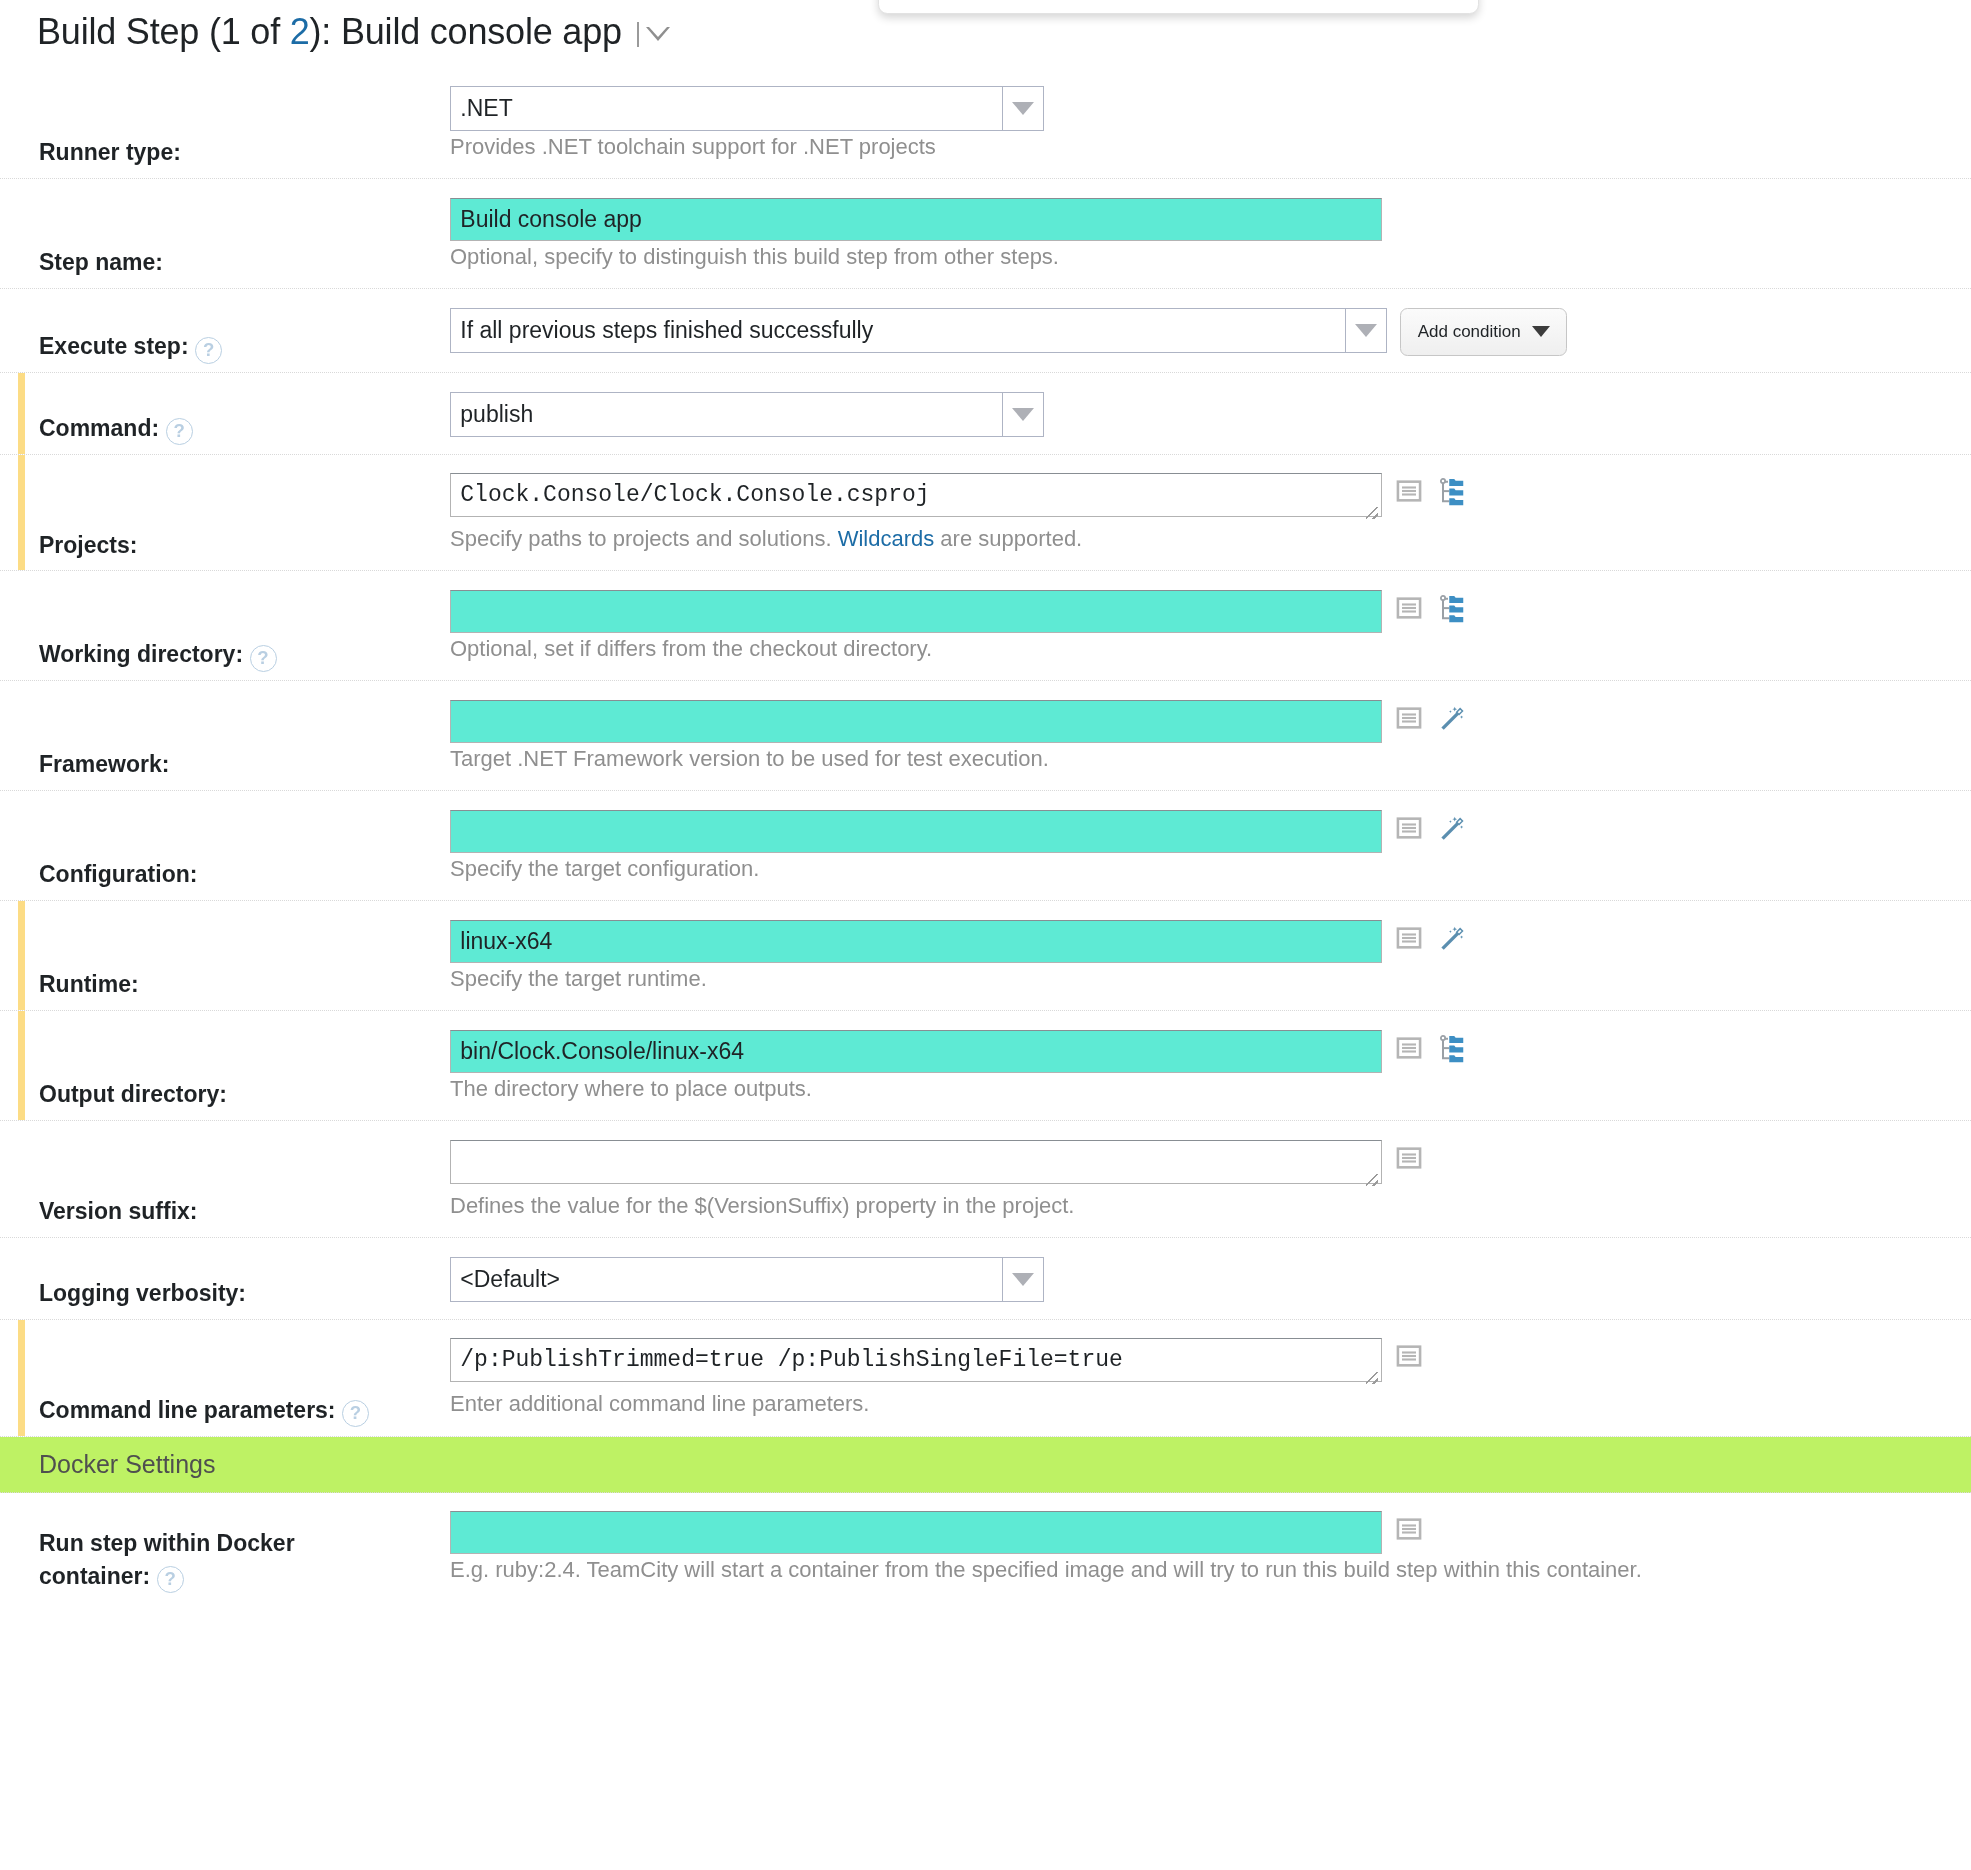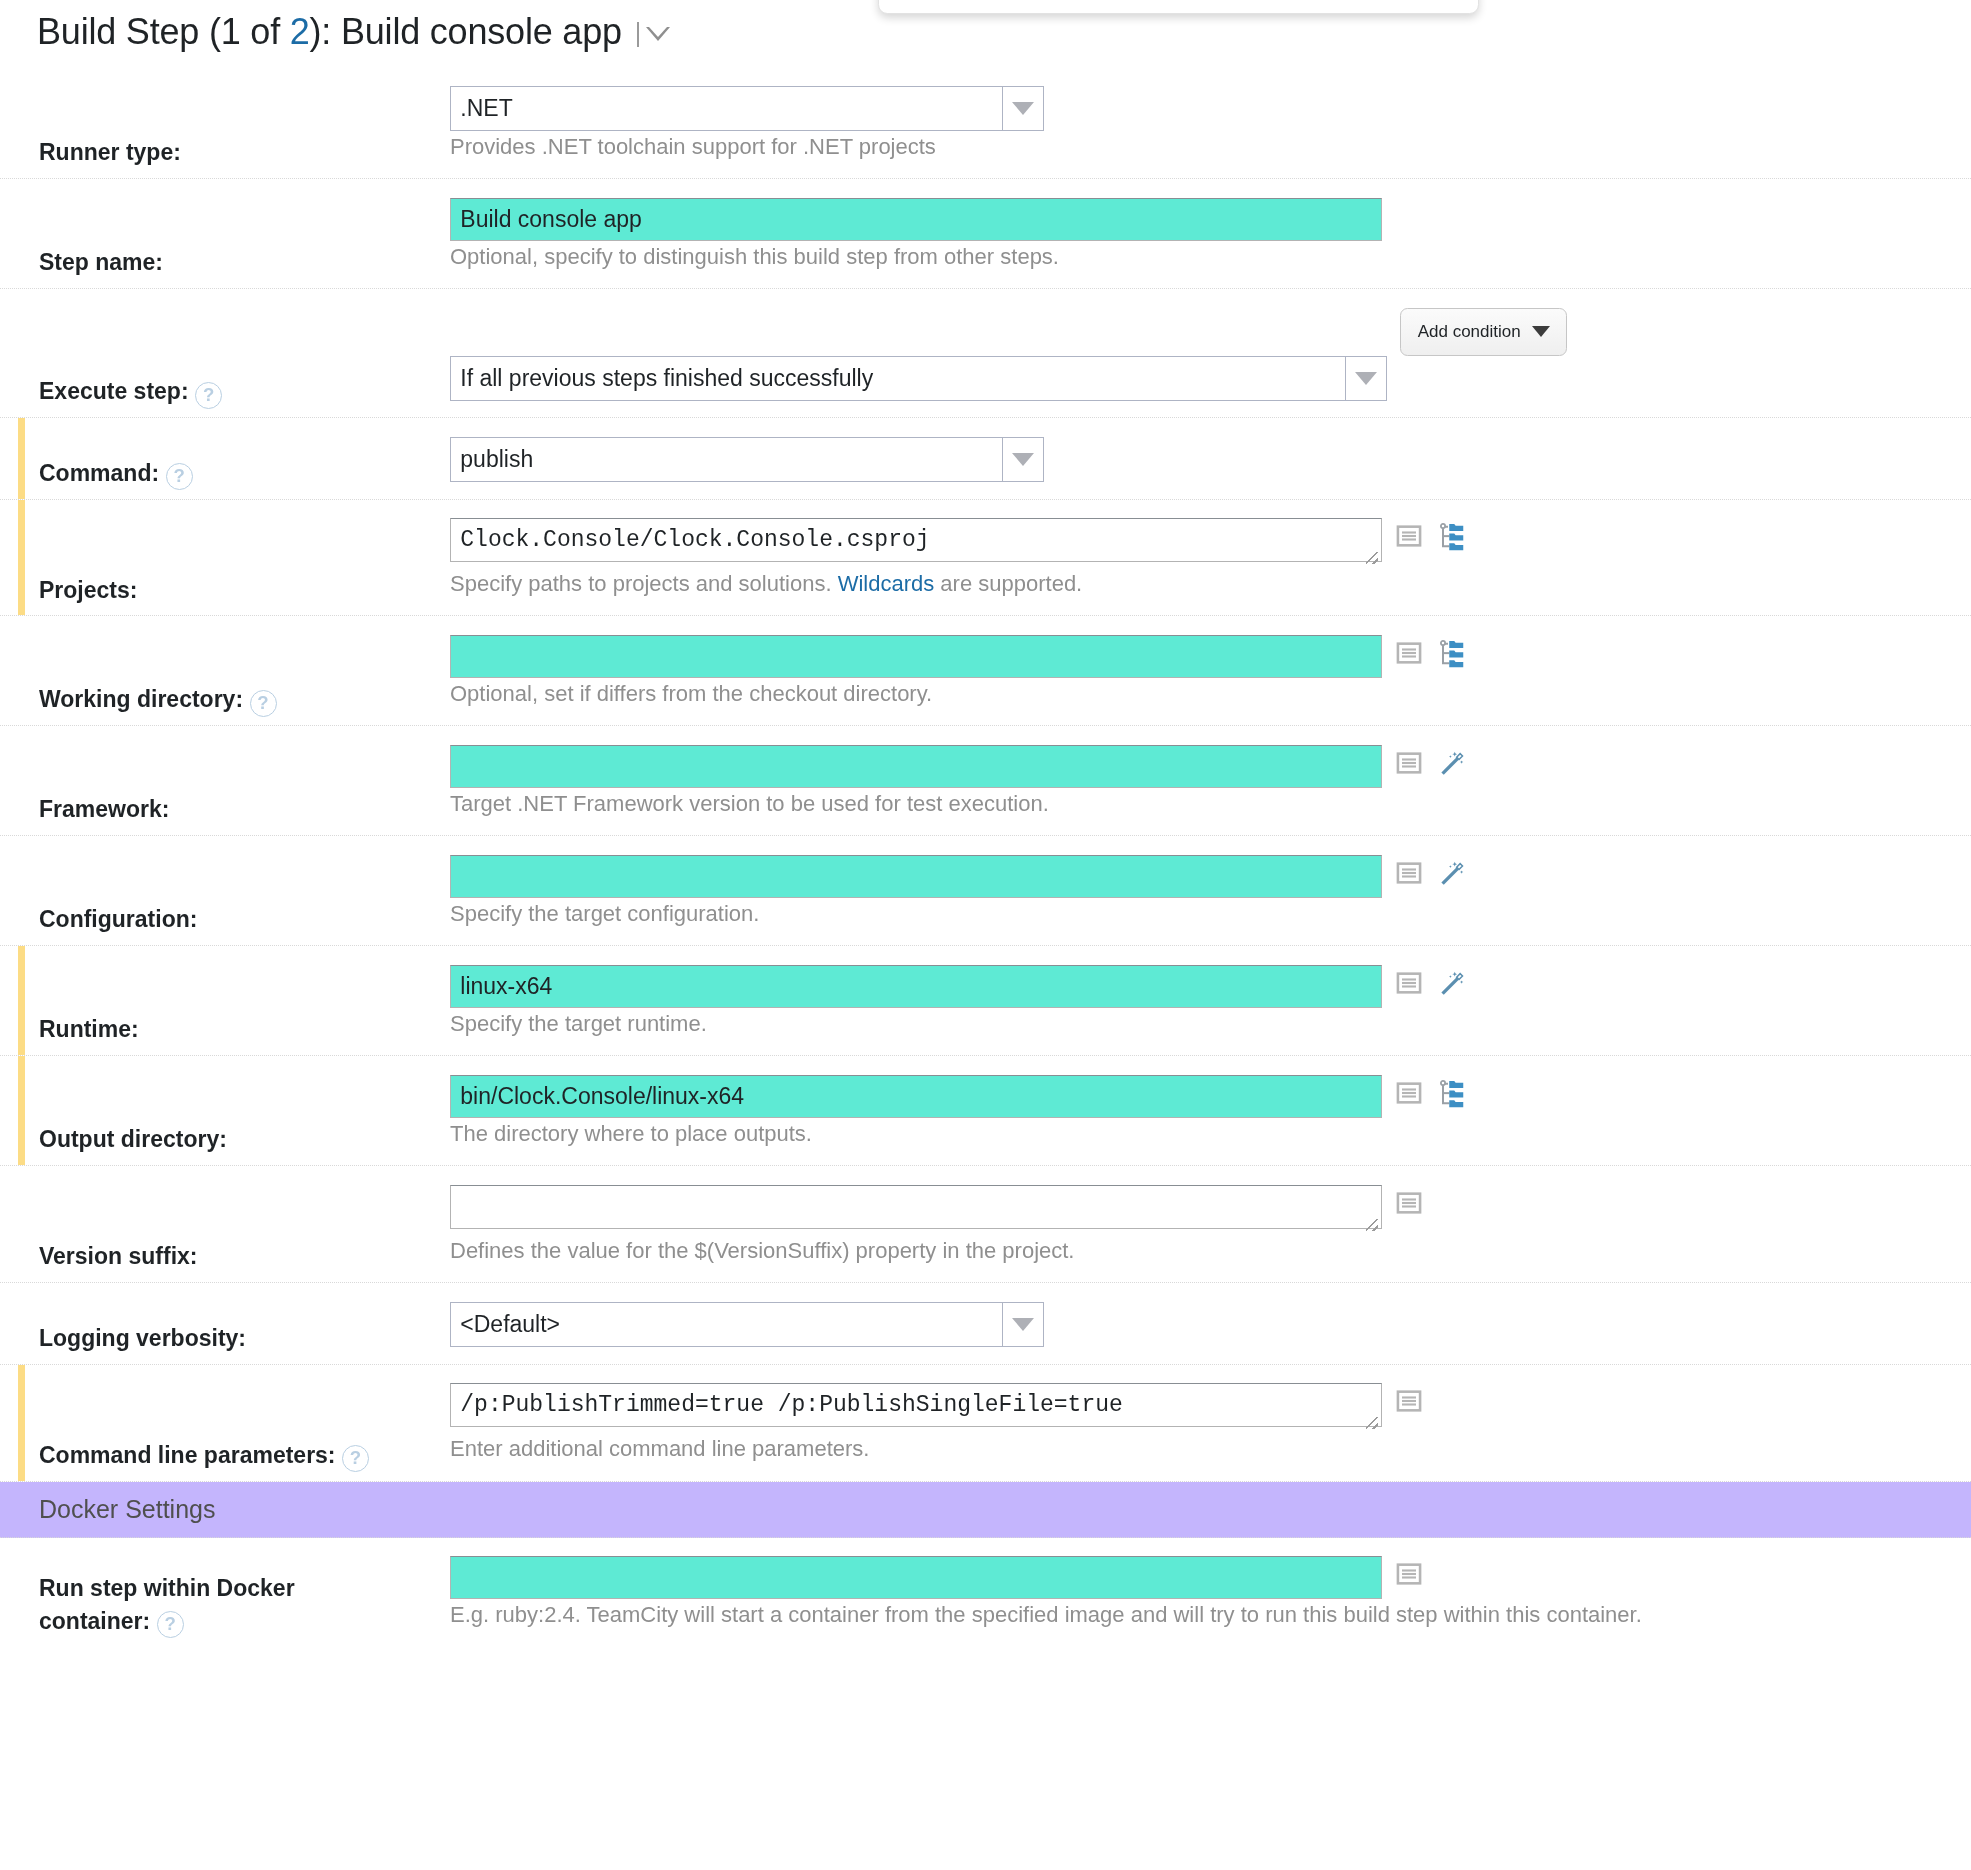--- a/index.html
+++ b/index.html
@@ -219,21 +219,21 @@
     background: #fff;
   }
   .sel .arrow-btn i {
     display: block;
     width: 0; height: 0;
     border-left: 11px solid transparent;
     border-right: 11px solid transparent;
     border-top: 13px solid #aeb0b6;
   }
   .sel-w-640 { width: 594px; }
-  .sel-w-1010 { width: 937px; margin-top: 48px; }
+  .sel-w-1010 { width: 937px; }
 
   
   .btn {
     display: inline-flex;
     align-items: center;
     gap: 11px;
     height: 48px;
     padding: 0 16.7px;
     background: linear-gradient(#fbfbfb, #efefef);
     border: 0.9px solid #c6c6c6;
@@ -254,21 +254,21 @@
   .icons {
     display: inline-flex;
     align-items: flex-start;
     gap: 15px;
     padding-top: 3.7px;
   }
   .ic { cursor: pointer; display: block; }
 
   
   .section-head {
-    background: #c4b5fd;
+    background: #bef264;
     border-bottom: 1.9px dotted #d9d9d9;
     padding: 13px 0 13px 39px;
     font-size: 25px;
     color: #4f4f4f;
   }
 </style>
 </head>
 <body>
 
 <div class="top-popup"></div>

